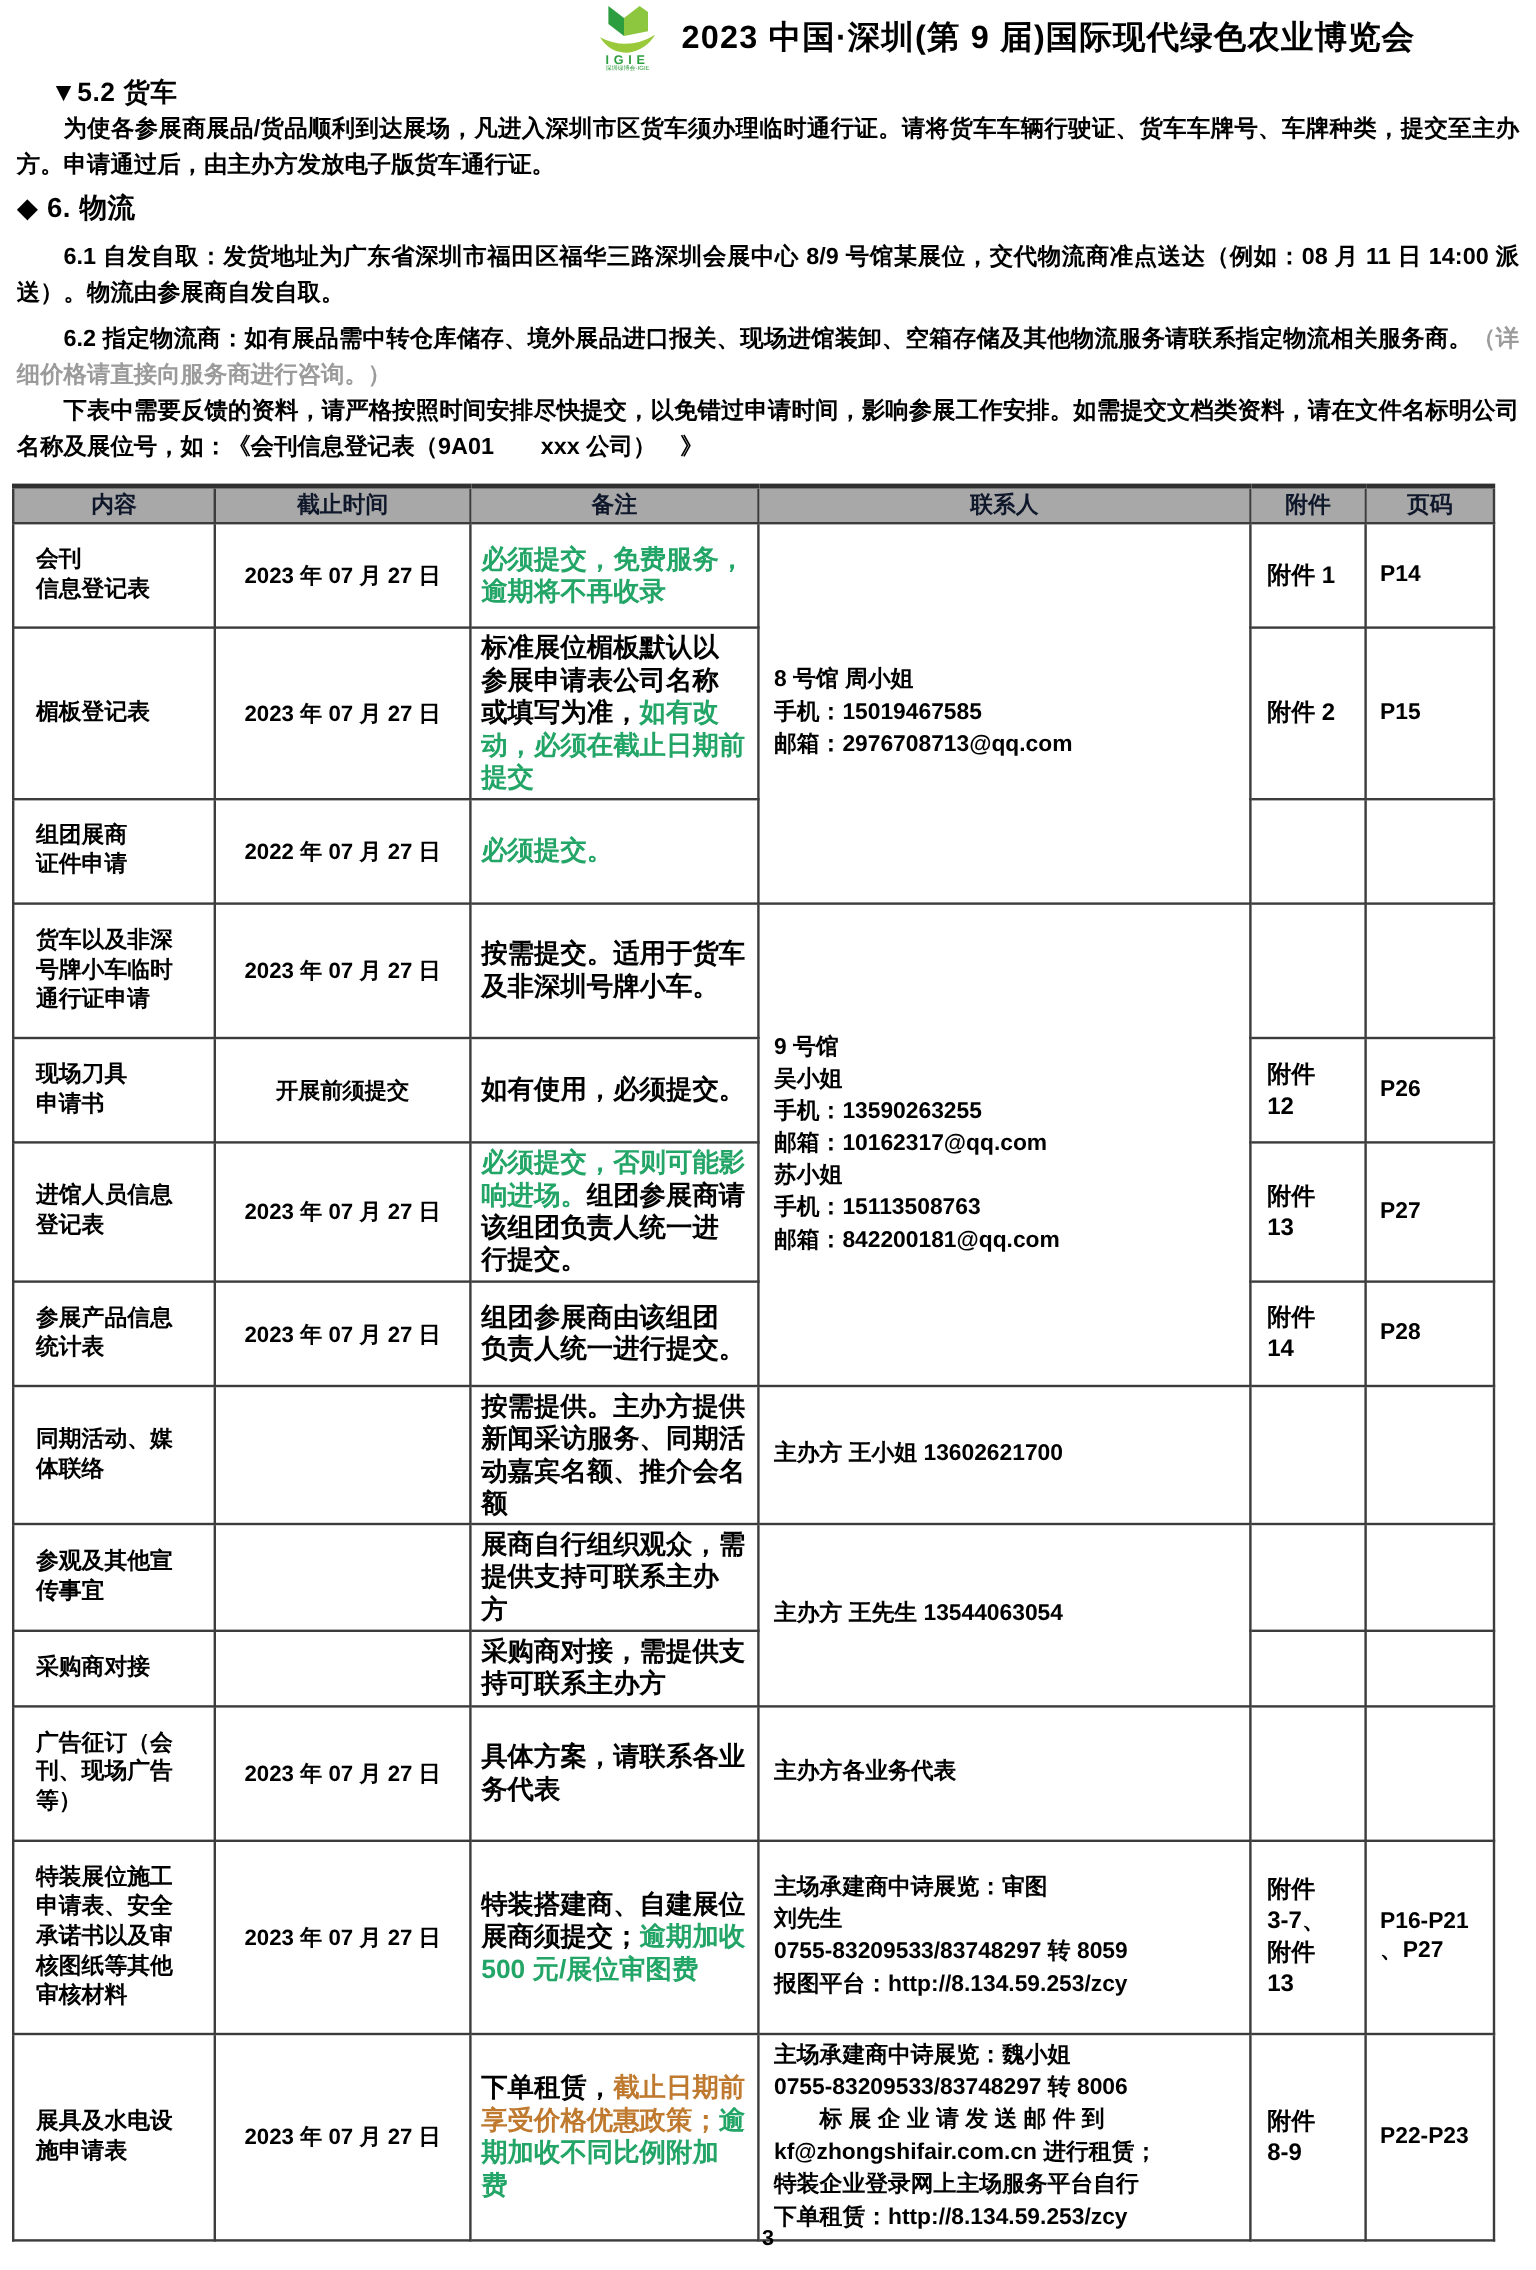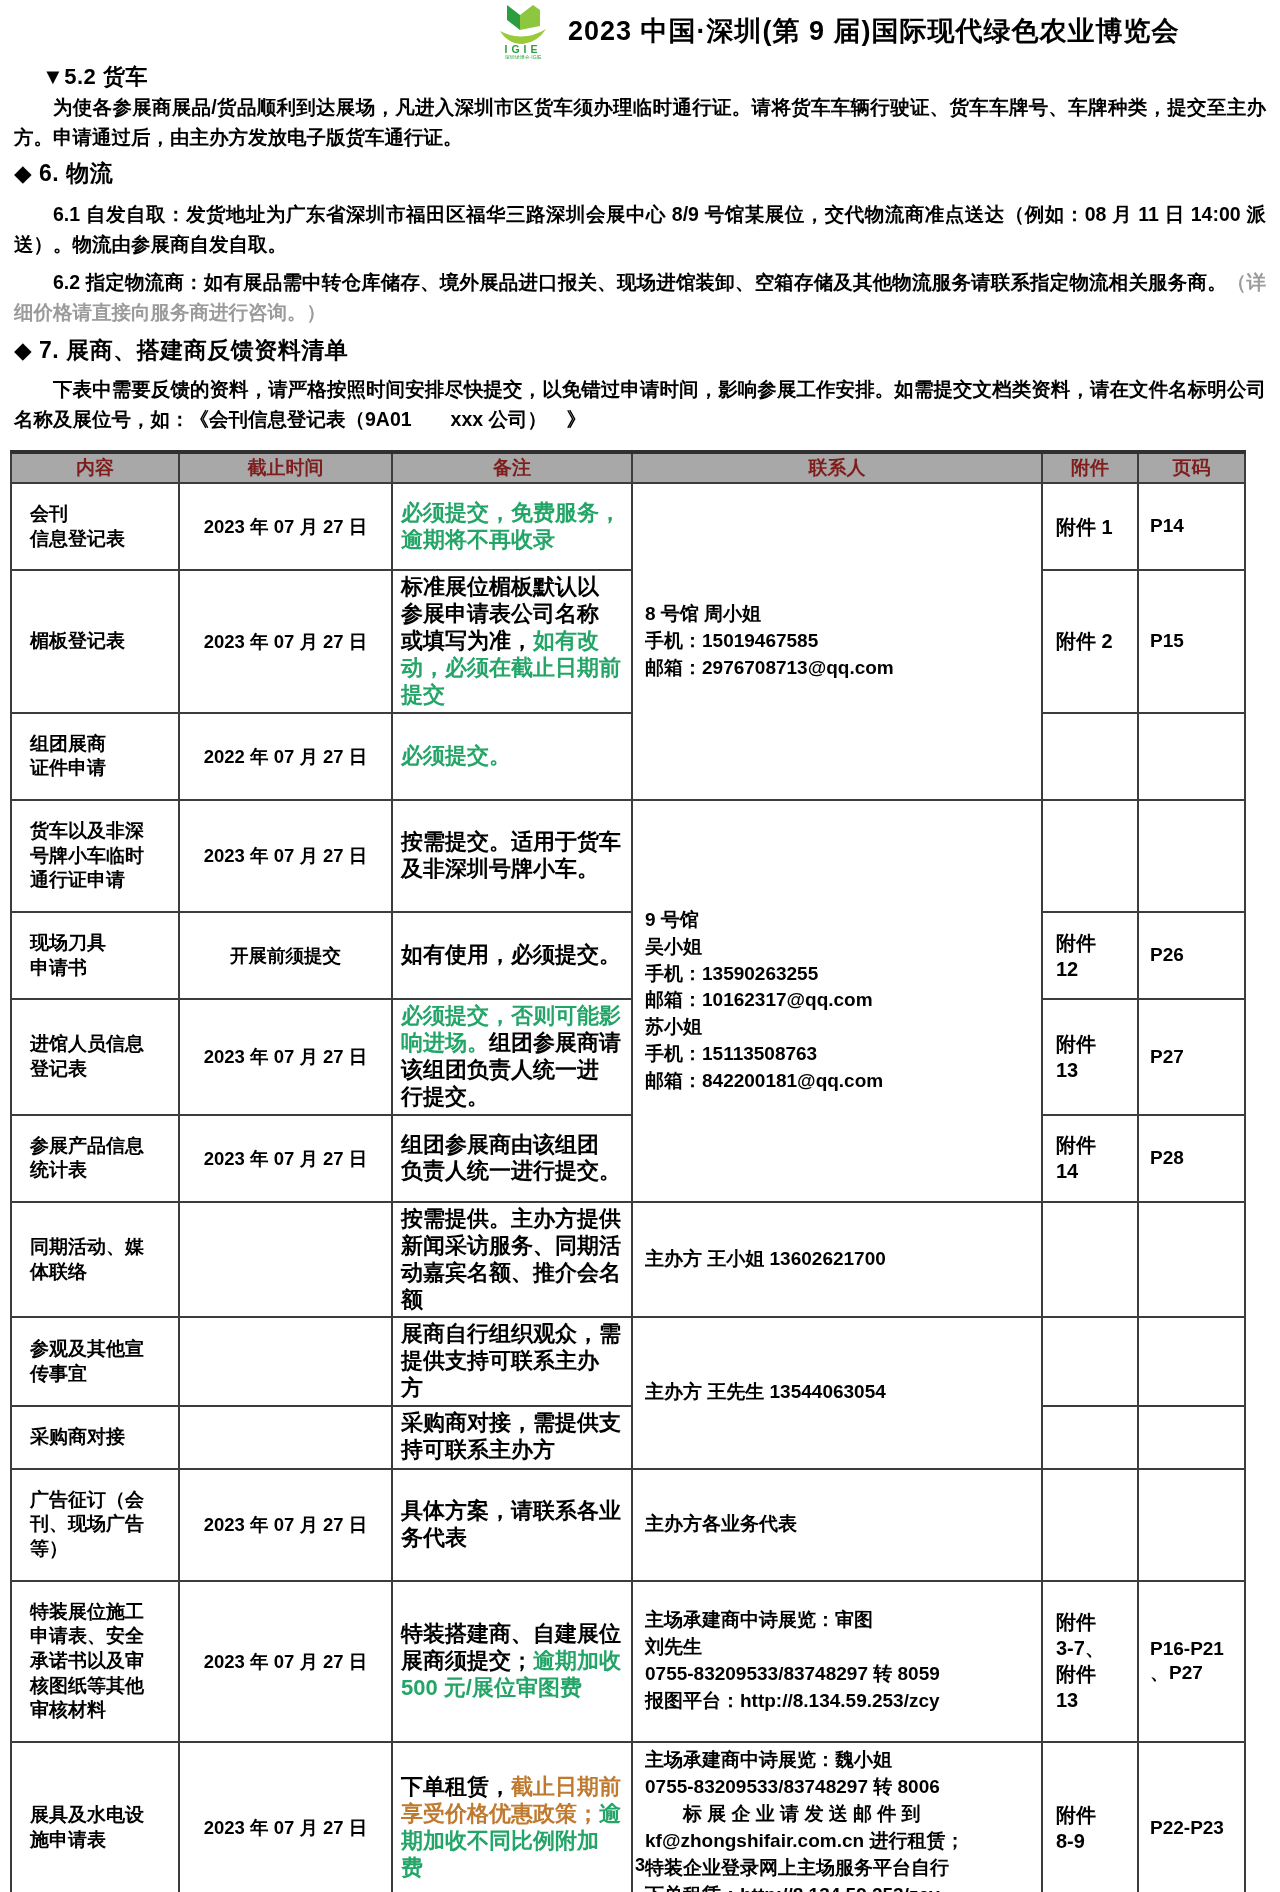--- a/index.html
+++ b/index.html
@@ -23,21 +23,21 @@
   .para { font-size:19.5px; line-height:30px; text-indent:2em; font-weight:600; text-align:justify; }
   .h52 { margin:2px 0 0 28px; }
   .h6  { margin:6px 0 10px 0; }
   .h7  { margin:8px 0 8px 0; }
   .p61 { margin-bottom:8px; }
   .gray-note { color:#9b9b9b; font-weight:600; }
   
   table.fbk { border-collapse:collapse; table-layout:fixed; width:1234px; margin:16px 0 0 -4px; }
   table.fbk th, table.fbk td { border:2px solid #3c3c3c; overflow:hidden; }
   table.fbk thead th {
-    background:#a8a8a8; color:#7f1d1d; font-size:19px; font-weight:bold;
+    background:#a8a8a8; color:#0f172a; font-size:19px; font-weight:bold;
     height:31px; text-align:center; border-top:4px solid #303030;
   }
   td.c-content { text-align:left; vertical-align:middle; font-size:19px; font-weight:600;
                  white-space:pre-line; line-height:1.3; padding:18px; }
   td.c-deadline{ text-align:center; vertical-align:middle; font-size:18.5px; font-weight:600; white-space:nowrap;margin-top:36px; }
   td.c-notes   { vertical-align:middle; font-size:22px; font-weight:600; line-height:1.22;
                  padding:3px 4px 3px 8px; white-space:pre-line; }
   td.c-contact { vertical-align:middle; font-size:19px; font-weight:600; line-height:1.42;
                  padding:4px 6px 4px 12px; white-space:pre-line; }
   td.c-attach  { vertical-align:middle; font-size:20px; font-weight:600; line-height:1.3;
@@ -70,21 +70,20 @@
   </div>
 
   <div class="doc">
     <div class="sec-h small h52">▼5.2 货车</div>
     <p class="para">为使各参展商展品/货品顺利到达展场，凡进入深圳市区货车须办理临时通行证。请将货车车辆行驶证、货车车牌号、车牌种类，提交至主办方。申请通过后，由主办方发放电子版货车通行证。</p>
 
     <div class="sec-h h6">◆ 6. 物流</div>
     <p class="para p61">6.1 自发自取：发货地址为广东省深圳市福田区福华三路深圳会展中心 8/9 号馆某展位，交代物流商准点送达（例如：08 月 11 日 14:00 派送）。物流由参展商自发自取。</p>
     <p class="para"><span>6.2 指定物流商：如有展品需中转仓库储存、境外展品进口报关、现场进馆装卸、空箱存储及其他物流服务请联系指定物流相关服务商。</span><span class="gray-note">（详细价格请直接向服务商进行咨询。）</span></p>
 
-    <div class="sec-h h7">◆ 7. 展商、搭建商反馈资料清单</div>
     <p class="para">下表中需要反馈的资料，请严格按照时间安排尽快提交，以免错过申请时间，影响参展工作安排。如需提交文档类资料，请在文件名标明公司名称及展位号，如：《会刊信息登记表（9A01　　xxx 公司）　》</p>
 
     <table class="fbk">
       <colgroup>
         <col style="width:168px">
           <col style="width:213px">
           <col style="width:240px">
         <col style="width:410px">
           <col style="width:96px">
           <col style="width:107px">

